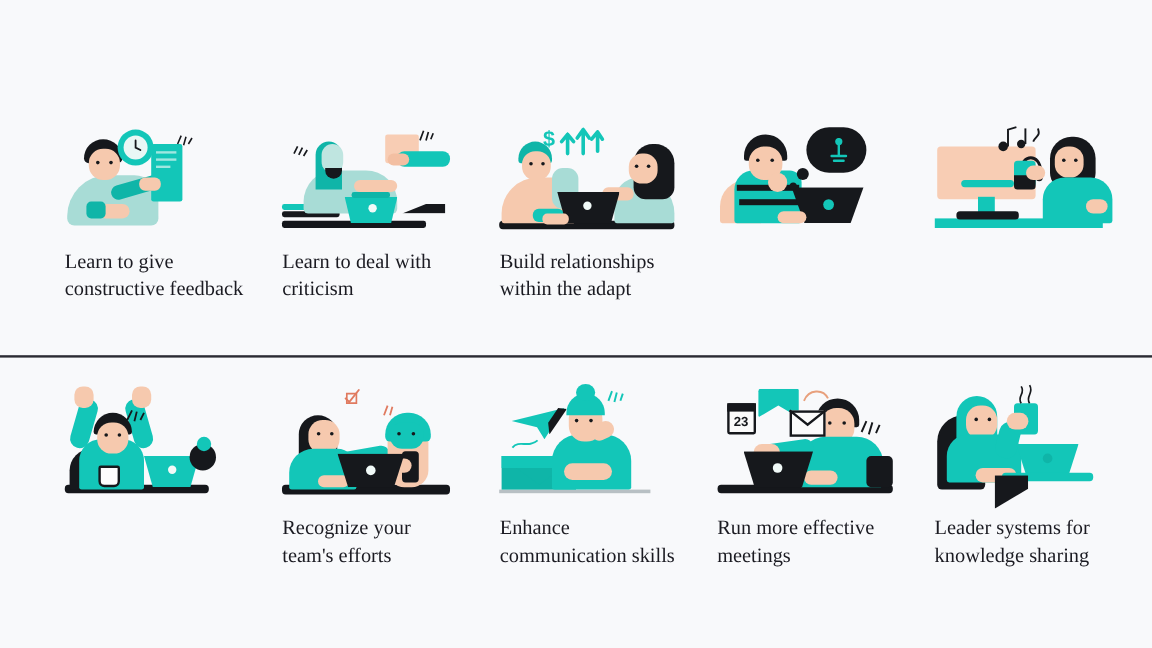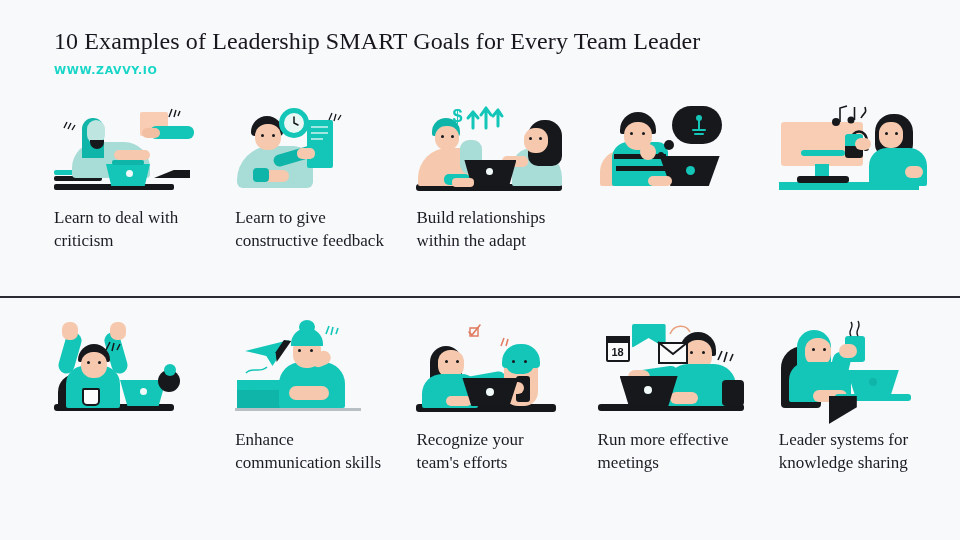--- a/index.html
+++ b/index.html
@@ -67,28 +67,51 @@
   .dark  { background:#16181c; }
   .peach { background:#f8cdb4; }
   .rnd { border-radius:50%; }
   svg { display:block; overflow:visible; }
 </style>
 </head>
 <body>
 
 <div class="page">
 
-  <div class="header">
-    <div class="title">10 Examples of Leadership SMART Goals for Every Team Leader</div>
-    <div class="brand">WWW.ZAVVY.IO</div>
-  </div>
 
   <div class="divider"></div>
 
   <div class="row row-1">
+
+    <div class="cell">
+      <div class="art">
+        <div class="sh mint" style="left:2px;top:42px;width:76px;height:42px;border-radius:34px 20px 6px 6px;"></div>
+        <div class="sh dark" style="left:16px;top:12px;width:32px;height:20px;border-radius:16px 16px 4px 4px;"></div>
+        <div class="sh skin" style="left:20px;top:20px;width:26px;height:26px;border-radius:12px;"></div>
+        <div class="sh dark" style="left:26px;top:30px;width:3px;height:3px;border-radius:50%;"></div>
+        <div class="sh dark" style="left:37px;top:30px;width:3px;height:3px;border-radius:50%;"></div>
+        <div class="sh teal2" style="left:38px;top:46px;width:44px;height:12px;border-radius:6px;transform:rotate(-16deg);"></div>
+        <div class="sh skin" style="left:28px;top:66px;width:26px;height:12px;border-radius:6px;"></div>
+        <div class="sh teal2" style="left:18px;top:64px;width:16px;height:14px;border-radius:4px;"></div>
+        <div class="sh teal" style="left:72px;top:16px;width:26px;height:48px;border-radius:2px;"></div>
+        <div class="sh" style="left:76px;top:22px;width:17px;height:2px;background:#9fe7e0;"></div>
+        <div class="sh" style="left:76px;top:28px;width:17px;height:2px;background:#9fe7e0;"></div>
+        <div class="sh" style="left:76px;top:34px;width:12px;height:2px;background:#9fe7e0;"></div>
+        <div class="sh skin" style="left:62px;top:44px;width:18px;height:11px;border-radius:5px;"></div>
+        <div class="sh teal" style="left:44px;top:4px;width:30px;height:30px;border-radius:50%;"></div>
+        <div class="sh" style="left:49px;top:9px;width:20px;height:20px;border-radius:50%;background:#e9f7f5;"></div>
+        <svg class="sh" style="left:49px;top:9px;" width="20" height="20" viewBox="0 0 20 20">
+          <path d="M10 4 L10 10 L14 12" stroke="#16181c" stroke-width="1.5" fill="none" stroke-linecap="round"></path>
+        </svg>
+        <svg class="sh" style="left:92px;top:6px;" width="16" height="16" viewBox="0 0 16 16">
+          <path d="M2 10 L5 3 M7 11 L9 4 M11 10 L14 5" stroke="#16181c" stroke-width="1.3" fill="none"></path>
+        </svg>
+      </div>
+      <div class="caption">Learn to give constructive feedback</div>
+    </div>
 
     <div class="cell">
       <div class="art">
         <div class="sh desk" style="left:0;top:80px;width:120px;height:6px;"></div>
         <div class="sh dark" style="left:0;top:72px;width:48px;height:5px;border-radius:2px;"></div>
         <div class="sh teal" style="left:0;top:66px;width:48px;height:5px;border-radius:2px;"></div>
         <div class="sh mint" style="left:18px;top:38px;width:78px;height:36px;border-radius:26px 26px 4px 4px;"></div>
         <div class="sh teal2" style="left:28px;top:14px;width:22px;height:40px;border-radius:11px 11px 0 0;"></div>
         <div class="sh mint2" style="left:33px;top:16px;width:18px;height:24px;border-radius:9px;"></div>
         <div class="sh dark" style="left:36px;top:36px;width:14px;height:9px;border-radius:0 0 7px 7px;"></div>
@@ -103,47 +126,20 @@
         <div class="sh dark" style="left:100px;top:66px;width:36px;height:8px;
              clip-path:polygon(0 100%,55% 0,100% 0,100% 100%);"></div>
         <svg class="sh" style="left:8px;top:14px;" width="16" height="16" viewBox="0 0 16 16">
           <path d="M2 10 L5 4 M6 11 L9 5 M10 12 L13 7" stroke="#16181c" stroke-width="1.4" fill="none"></path>
         </svg>
         <svg class="sh" style="left:112px;top:2px;" width="16" height="16" viewBox="0 0 16 16">
           <path d="M3 11 L6 3 M8 11 L10 4 M12 10 L14 5" stroke="#16181c" stroke-width="1.4" fill="none"></path>
         </svg>
       </div>
       <div class="caption">Learn to deal with criticism</div>
-    </div>
-
-    <div class="cell">
-      <div class="art">
-        <div class="sh mint" style="left:2px;top:42px;width:76px;height:42px;border-radius:34px 20px 6px 6px;"></div>
-        <div class="sh dark" style="left:16px;top:12px;width:32px;height:20px;border-radius:16px 16px 4px 4px;"></div>
-        <div class="sh skin" style="left:20px;top:20px;width:26px;height:26px;border-radius:12px;"></div>
-        <div class="sh dark" style="left:26px;top:30px;width:3px;height:3px;border-radius:50%;"></div>
-        <div class="sh dark" style="left:37px;top:30px;width:3px;height:3px;border-radius:50%;"></div>
-        <div class="sh teal2" style="left:38px;top:46px;width:44px;height:12px;border-radius:6px;transform:rotate(-16deg);"></div>
-        <div class="sh skin" style="left:28px;top:66px;width:26px;height:12px;border-radius:6px;"></div>
-        <div class="sh teal2" style="left:18px;top:64px;width:16px;height:14px;border-radius:4px;"></div>
-        <div class="sh teal" style="left:72px;top:16px;width:26px;height:48px;border-radius:2px;"></div>
-        <div class="sh" style="left:76px;top:22px;width:17px;height:2px;background:#9fe7e0;"></div>
-        <div class="sh" style="left:76px;top:28px;width:17px;height:2px;background:#9fe7e0;"></div>
-        <div class="sh" style="left:76px;top:34px;width:12px;height:2px;background:#9fe7e0;"></div>
-        <div class="sh skin" style="left:62px;top:44px;width:18px;height:11px;border-radius:5px;"></div>
-        <div class="sh teal" style="left:44px;top:4px;width:30px;height:30px;border-radius:50%;"></div>
-        <div class="sh" style="left:49px;top:9px;width:20px;height:20px;border-radius:50%;background:#e9f7f5;"></div>
-        <svg class="sh" style="left:49px;top:9px;" width="20" height="20" viewBox="0 0 20 20">
-          <path d="M10 4 L10 10 L14 12" stroke="#16181c" stroke-width="1.5" fill="none" stroke-linecap="round"></path>
-        </svg>
-        <svg class="sh" style="left:92px;top:6px;" width="16" height="16" viewBox="0 0 16 16">
-          <path d="M2 10 L5 3 M7 11 L9 4 M11 10 L14 5" stroke="#16181c" stroke-width="1.3" fill="none"></path>
-        </svg>
-      </div>
-      <div class="caption">Learn to give constructive feedback</div>
     </div>
 
     <div class="cell">
       <div class="art">
         <div class="sh desk" style="left:0;top:80px;width:146px;height:7px;border-radius:3px;"></div>
         <div class="sh skin" style="left:2px;top:44px;width:62px;height:38px;border-radius:30px 18px 2px 2px;"></div>
         <div class="sh teal2" style="left:16px;top:14px;width:28px;height:18px;border-radius:14px 14px 2px 2px;"></div>
         <div class="sh skin" style="left:19px;top:22px;width:24px;height:24px;border-radius:11px;"></div>
         <div class="sh dark" style="left:25px;top:31px;width:3px;height:3px;border-radius:50%;"></div>
         <div class="sh dark" style="left:35px;top:31px;width:3px;height:3px;border-radius:50%;"></div>
@@ -247,49 +243,20 @@
         <div class="sh dark" style="left:104px;top:52px;width:22px;height:22px;border-radius:50%;"></div>
         <div class="sh teal" style="left:110px;top:46px;width:12px;height:12px;border-radius:50%;"></div>
         <svg class="sh" style="left:50px;top:20px;" width="18" height="16" viewBox="0 0 18 16">
           <path d="M2 12 L6 4 M8 13 L10 5 M13 12 L16 6" stroke="#16181c" stroke-width="1.5" fill="none"></path>
         </svg>
       </div>
     </div>
 
     <div class="cell">
       <div class="art">
-        <div class="sh" style="left:0;top:90px;width:126px;height:3px;background:#b8c0c4;"></div>
-        <div class="sh teal2" style="left:2px;top:62px;width:62px;height:28px;"></div>
-        <div class="sh teal" style="left:2px;top:62px;width:62px;height:10px;"></div>
-        <div class="sh teal2" style="left:14px;top:72px;width:38px;height:14px;
-             clip-path:polygon(0 0,100% 0,50% 100%);"></div>
-        <div class="sh teal" style="left:44px;top:44px;width:66px;height:46px;border-radius:22px 22px 2px 2px;"></div>
-        <div class="sh skin" style="left:58px;top:18px;width:28px;height:32px;border-radius:13px;"></div>
-        <div class="sh teal" style="left:56px;top:10px;width:32px;height:18px;border-radius:16px 16px 0 0;"></div>
-        <div class="sh teal" style="left:64px;top:2px;width:16px;height:14px;border-radius:50%;"></div>
-        <div class="sh dark" style="left:63px;top:31px;width:3px;height:3px;border-radius:50%;"></div>
-        <div class="sh dark" style="left:75px;top:31px;width:3px;height:3px;border-radius:50%;"></div>
-        <div class="sh skin" style="left:76px;top:34px;width:20px;height:14px;border-radius:8px;transform:rotate(-24deg);"></div>
-        <div class="sh skin" style="left:54px;top:68px;width:40px;height:14px;border-radius:7px;"></div>
-        <div class="sh teal" style="left:10px;top:22px;width:44px;height:26px;
-             clip-path:polygon(0 42%,100% 0,62% 100%,48% 62%);"></div>
-        <div class="sh dark" style="left:30px;top:22px;width:26px;height:22px;
-             clip-path:polygon(72% 0,100% 4%,44% 100%,40% 56%);"></div>
-        <svg class="sh" style="left:10px;top:46px;" width="28" height="14" viewBox="0 0 28 14">
-          <path d="M1 9 C7 2 14 10 22 3" stroke="#13c6b8" stroke-width="1.6" fill="none"></path>
-        </svg>
-        <svg class="sh" style="left:88px;top:4px;" width="18" height="18" viewBox="0 0 18 18">
-          <path d="M3 12 L6 4 M8 13 L10 5 M13 12 L15 6" stroke="#13c6b8" stroke-width="1.6" fill="none"></path>
-        </svg>
-      </div>
-      <div class="caption">Enhance communication skills</div>
-    </div>
-
-    <div class="cell">
-      <div class="art">
         <div class="sh desk" style="left:0;top:86px;width:140px;height:8px;border-radius:3px;"></div>
         <div class="sh dark" style="left:14px;top:28px;width:32px;height:50px;border-radius:16px 16px 12px 12px;"></div>
         <div class="sh skin" style="left:22px;top:32px;width:26px;height:28px;border-radius:12px;"></div>
         <div class="sh dark" style="left:29px;top:42px;width:3px;height:3px;border-radius:50%;"></div>
         <div class="sh dark" style="left:40px;top:42px;width:3px;height:3px;border-radius:50%;"></div>
         <div class="sh teal" style="left:6px;top:56px;width:56px;height:34px;border-radius:20px 16px 2px 2px;"></div>
         <div class="sh teal" style="left:46px;top:56px;width:44px;height:14px;border-radius:7px;transform:rotate(-10deg);"></div>
         <div class="sh skin" style="left:30px;top:78px;width:26px;height:10px;border-radius:5px;"></div>
         <div class="sh skin" style="left:88px;top:36px;width:34px;height:52px;border-radius:14px;"></div>
         <div class="sh teal" style="left:86px;top:26px;width:38px;height:24px;border-radius:18px 18px 4px 4px;"></div>
@@ -307,36 +274,65 @@
         </svg>
         <svg class="sh" style="left:82px;top:16px;" width="18" height="18" viewBox="0 0 18 18">
           <path d="M3 12 L6 4 M8 12 L10 5" stroke="#e07a5f" stroke-width="1.5" fill="none"></path>
         </svg>
       </div>
       <div class="caption">Recognize your team's efforts</div>
     </div>
 
     <div class="cell">
       <div class="art">
+        <div class="sh" style="left:0;top:90px;width:126px;height:3px;background:#b8c0c4;"></div>
+        <div class="sh teal2" style="left:2px;top:62px;width:62px;height:28px;"></div>
+        <div class="sh teal" style="left:2px;top:62px;width:62px;height:10px;"></div>
+        <div class="sh teal2" style="left:14px;top:72px;width:38px;height:14px;
+             clip-path:polygon(0 0,100% 0,50% 100%);"></div>
+        <div class="sh teal" style="left:44px;top:44px;width:66px;height:46px;border-radius:22px 22px 2px 2px;"></div>
+        <div class="sh skin" style="left:58px;top:18px;width:28px;height:32px;border-radius:13px;"></div>
+        <div class="sh teal" style="left:56px;top:10px;width:32px;height:18px;border-radius:16px 16px 0 0;"></div>
+        <div class="sh teal" style="left:64px;top:2px;width:16px;height:14px;border-radius:50%;"></div>
+        <div class="sh dark" style="left:63px;top:31px;width:3px;height:3px;border-radius:50%;"></div>
+        <div class="sh dark" style="left:75px;top:31px;width:3px;height:3px;border-radius:50%;"></div>
+        <div class="sh skin" style="left:76px;top:34px;width:20px;height:14px;border-radius:8px;transform:rotate(-24deg);"></div>
+        <div class="sh skin" style="left:54px;top:68px;width:40px;height:14px;border-radius:7px;"></div>
+        <div class="sh teal" style="left:10px;top:22px;width:44px;height:26px;
+             clip-path:polygon(0 42%,100% 0,62% 100%,48% 62%);"></div>
+        <div class="sh dark" style="left:30px;top:22px;width:26px;height:22px;
+             clip-path:polygon(72% 0,100% 4%,44% 100%,40% 56%);"></div>
+        <svg class="sh" style="left:10px;top:46px;" width="28" height="14" viewBox="0 0 28 14">
+          <path d="M1 9 C7 2 14 10 22 3" stroke="#13c6b8" stroke-width="1.6" fill="none"></path>
+        </svg>
+        <svg class="sh" style="left:88px;top:4px;" width="18" height="18" viewBox="0 0 18 18">
+          <path d="M3 12 L6 4 M8 13 L10 5 M13 12 L15 6" stroke="#13c6b8" stroke-width="1.6" fill="none"></path>
+        </svg>
+      </div>
+      <div class="caption">Enhance communication skills</div>
+    </div>
+
+    <div class="cell">
+      <div class="art">
         <div class="sh desk" style="left:0;top:86px;width:146px;height:7px;border-radius:3px;"></div>
         <div class="sh dark" style="left:82px;top:14px;width:36px;height:24px;border-radius:18px 18px 2px 2px;"></div>
         <div class="sh skin" style="left:86px;top:22px;width:28px;height:30px;border-radius:13px;"></div>
         <div class="sh dark" style="left:92px;top:33px;width:3px;height:3px;border-radius:50%;"></div>
         <div class="sh dark" style="left:104px;top:33px;width:3px;height:3px;border-radius:50%;"></div>
         <div class="sh teal" style="left:68px;top:46px;width:70px;height:42px;border-radius:22px 22px 2px 2px;"></div>
         <div class="sh dark" style="left:124px;top:62px;width:22px;height:26px;border-radius:4px;"></div>
         <div class="sh teal" style="left:36px;top:50px;width:44px;height:14px;border-radius:7px;transform:rotate(-8deg);"></div>
         <div class="sh skin" style="left:30px;top:52px;width:22px;height:14px;border-radius:7px;"></div>
         <div class="sh skin" style="left:72px;top:74px;width:28px;height:12px;border-radius:6px;"></div>
         <div class="sh dark" style="left:22px;top:58px;width:58px;height:30px;
              clip-path:polygon(16% 100%,0 0,100% 0,84% 100%);"></div>
         <div class="sh" style="left:46px;top:68px;width:8px;height:8px;border-radius:50%;background:#f1faf8;"></div>
         <div class="sh" style="left:8px;top:18px;width:24px;height:26px;background:#fbfbfb;border:2px solid #16181c;border-radius:2px;"></div>
         <div class="sh dark" style="left:8px;top:18px;width:24px;height:7px;"></div>
-        <div class="sh" style="left:10px;top:27px;width:20px;height:15px;color:#16181c;font-family:'Liberation Sans',sans-serif;font-size:11px;font-weight:bold;text-align:center;line-height:15px;">18</div>
+        <div class="sh" style="left:10px;top:27px;width:20px;height:15px;color:#16181c;font-family:'Liberation Sans',sans-serif;font-size:11px;font-weight:bold;text-align:center;line-height:15px;">23</div>
         <div class="sh teal" style="left:34px;top:6px;width:34px;height:24px;
              clip-path:polygon(0 0,100% 0,100% 100%,50% 58%,0 100%);border-radius:2px;"></div>
         <div class="sh" style="left:60px;top:24px;width:30px;height:22px;background:#fbfbfb;border:2px solid #16181c;"></div>
         <svg class="sh" style="left:60px;top:24px;" width="30" height="22" viewBox="0 0 30 22">
           <path d="M0 0 L15 12 L30 0" stroke="#16181c" stroke-width="2" fill="none"></path>
         </svg>
         <svg class="sh" style="left:70px;top:4px;" width="26" height="16" viewBox="0 0 26 16">
           <path d="M2 12 C6 2 18 2 22 10" stroke="#e8a07c" stroke-width="1.6" fill="none"></path>
         </svg>
         <svg class="sh" style="left:118px;top:28px;" width="20" height="22" viewBox="0 0 20 22">

